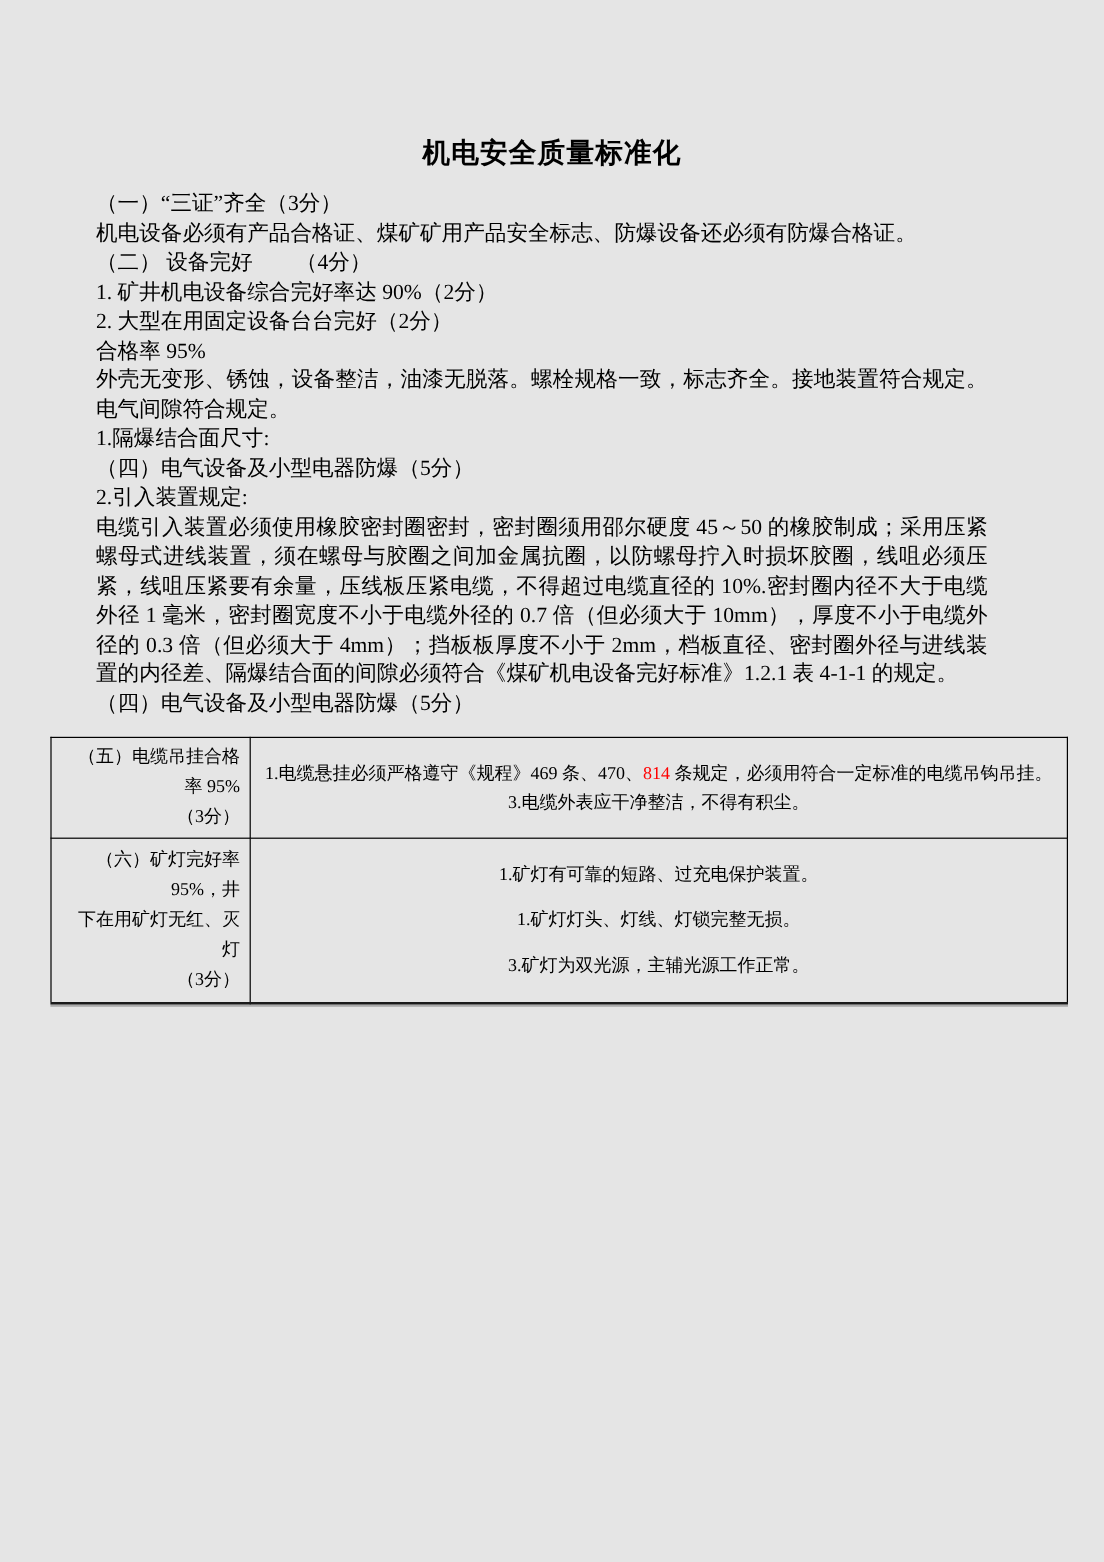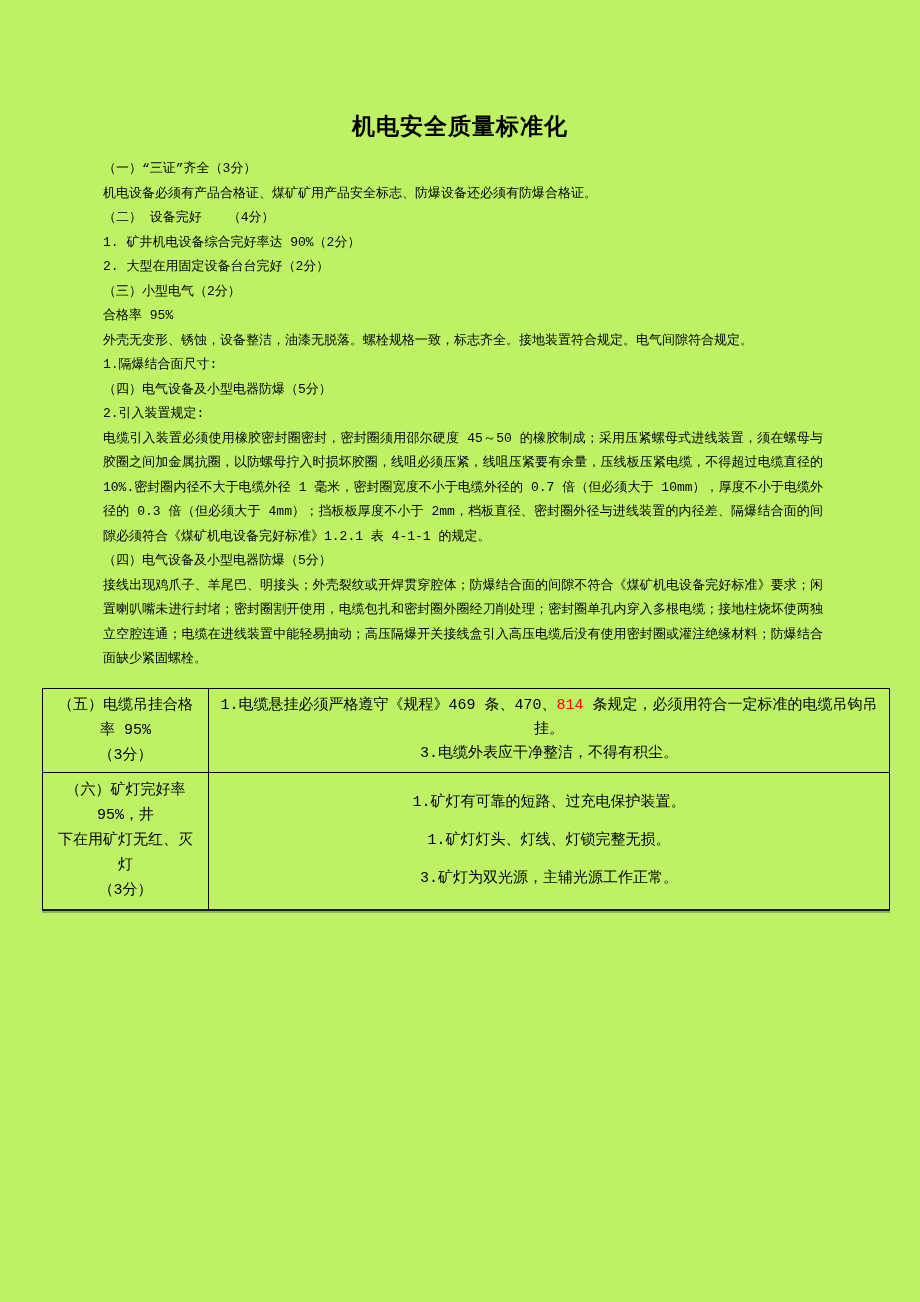--- a/index.html
+++ b/index.html
@@ -4,38 +4,38 @@
 <style>
   html, body {
     margin: 0;
     padding: 0;
     background: #ffffff;
   }
   .page {
     position: relative;
     width: 920px;
     height: 1302px;
-    background: #bef264;
+    background: #e5e5e5;
     color: #000000;
-    font-family: Liberation Mono, monospace;
+    font-family: Liberation Serif, serif;
     box-sizing: border-box;
     padding-top: 112px;
     overflow: hidden;
   }
   .doc-title {
     margin: 0 0 13px 0;
     text-align: center;
     font-size: 23px;
     font-weight: 600;
     line-height: 32px;
     letter-spacing: 1px;
   }
   .text-body {
-    margin: 0 97px 0 103px;
-    font-size: 13px;
+    margin: 0 97px 0 80px;
+    font-size: 18px;
     line-height: 24.5px;
     text-align: justify;
     text-justify: inter-character;
   }
   .para {
     margin: 0;
     padding: 0;
   }
   .red { color: #ff0000; }
   .score-table {
@@ -47,21 +47,21 @@
   }
   .score-table td {
     border: 1px solid #000000;
     padding: 4px 8px;
     vertical-align: middle;
     box-sizing: border-box;
   }
   .score-table { border-bottom: 2px solid #1a1a1a; box-shadow: 0 2px 0 rgba(0,0,0,0.25); }
   .crit-cell {
     width: 166px;
-    text-align: center;
+    text-align: right;
     line-height: 25px;
   }
   .req-cell {
     text-align: center;
     line-height: 24px;
   }
   .row-1 { height: 74px; }
   .row-2 { height: 118px; padding-left: 15px; }
   .req-para { margin: 0; }
   .row-2 .req-para { margin: 14px 0; }
@@ -72,29 +72,27 @@
 <div class="page">
 
   <h1 class="doc-title">机电安全质量标准化</h1>
 
   <div class="text-body">
     <p class="para">（一）“三证”齐全（3分）</p>
     <p class="para">机电设备必须有产品合格证、煤矿矿用产品安全标志、防爆设备还必须有防爆合格证。</p>
     <p class="para">（二） 设备完好　　（4分）</p>
     <p class="para">1.  矿井机电设备综合完好率达 90%（2分）</p>
     <p class="para">2.  大型在用固定设备台台完好（2分）</p>
-    <p class="para">（三）小型电气（2分）</p>
     <p class="para">合格率 95%</p>
     <p class="para">外壳无变形、锈蚀，设备整洁，油漆无脱落。螺栓规格一致，标志齐全。接地装置符合规定。电气间隙符合规定。</p>
     <p class="para">1.隔爆结合面尺寸:</p>
     <p class="para">（四）电气设备及小型电器防爆（5分）</p>
     <p class="para">2.引入装置规定:</p>
     <p class="para">电缆引入装置必须使用橡胶密封圈密封，密封圈须用邵尔硬度 45～50 的橡胶制成；采用压紧螺母式进线装置，须在螺母与胶圈之间加金属抗圈，以防螺母拧入时损坏胶圈，线咀必须压紧，线咀压紧要有余量，压线板压紧电缆，不得超过电缆直径的 10%.密封圈内径不大于电缆外径 1 毫米，密封圈宽度不小于电缆外径的 0.7 倍（但必须大于 10mm），厚度不小于电缆外径的 0.3 倍（但必须大于 4mm）；挡板板厚度不小于 2mm，档板直径、密封圈外径与进线装置的内径差、隔爆结合面的间隙必须符合《煤矿机电设备完好标准》1.2.1 表 4-1-1 的规定。</p>
     <p class="para">（四）电气设备及小型电器防爆（5分）</p>
-    <p class="para">接线出现鸡爪子、羊尾巴、明接头；外壳裂纹或开焊贯穿腔体；防爆结合面的间隙不符合《煤矿机电设备完好标准》要求；闲置喇叭嘴未进行封堵；密封圈割开使用，电缆包扎和密封圈外圈经刀削处理；密封圈单孔内穿入多根电缆；接地柱烧坏使两独立空腔连通；电缆在进线装置中能轻易抽动；高压隔爆开关接线盒引入高压电缆后没有使用密封圈或灌注绝缘材料；防爆结合面缺少紧固螺栓。</p>
   </div>
 
   <table class="score-table">
     <tbody>
       <tr class="row-1">
         <td class="crit-cell">
           <div>（五）电缆吊挂合格率 95%</div>
           <div>（3分）</div>
         </td>
         <td class="req-cell">

